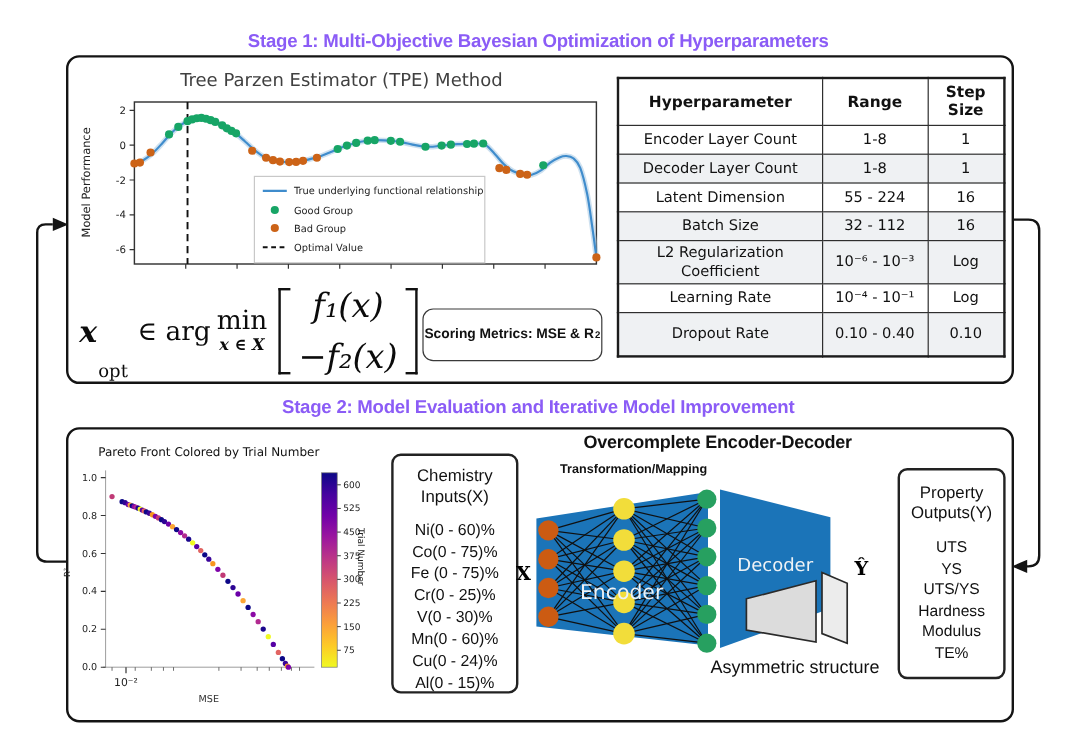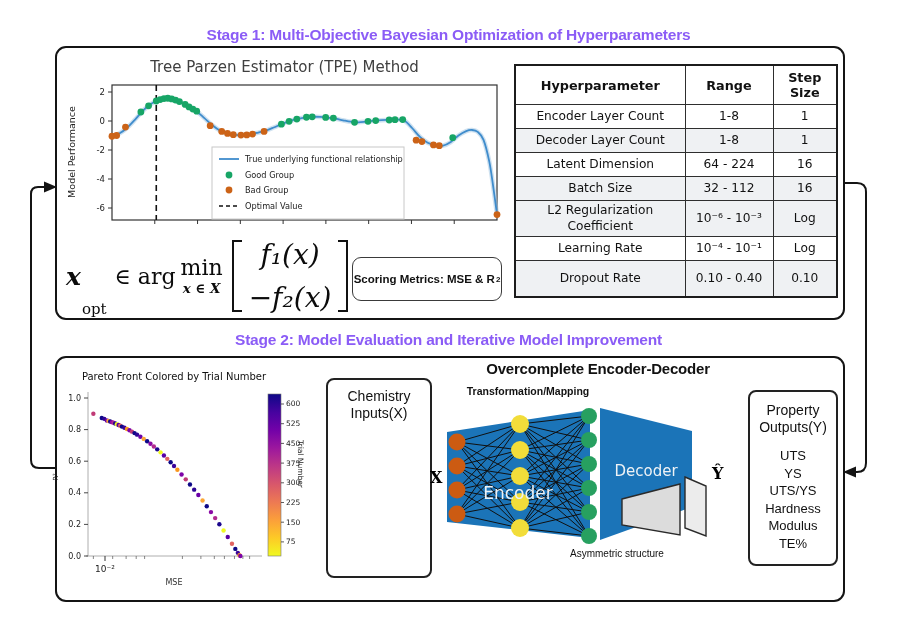--- a/index.html
+++ b/index.html
@@ -44,21 +44,21 @@
   .prop-box{left:748px;top:390px;width:90px;height:176px;padding-top:10px;}
   .box-title{font-size:14px;line-height:1.22;color:#111;}
   .box-items{margin-top:11px;font-size:13.2px;line-height:1.37;color:#111;}
   .prop-box .box-items{font-size:13px;line-height:1.35;}
 
   .ed-title{position:absolute;left:448px;top:360px;width:300px;text-align:center;font-weight:bold;font-size:15px;letter-spacing:-0.2px;}
   .ed-sub{position:absolute;left:448px;top:385px;width:160px;text-align:center;font-weight:bold;font-size:10.5px;}
   #net-svg{position:absolute;left:440px;top:404px;}
   .net-label{fill:#eef2f5;font-size:17px;}
   .net-label2{fill:#eef2f5;font-size:15px;}
-  .asym{position:absolute;left:570px;top:548px;width:185px;text-align:left;font-size:10px;color:#111;}
+  .asym{position:absolute;left:570px;top:548px;width:185px;text-align:center;font-size:15px;color:#111;}
   .io-label{position:absolute;font-family:"DejaVu Serif",serif;font-weight:bold;font-size:16px;color:#000;}
   .x-lab{left:430px;top:468px;} .y-lab{left:712px;top:464px;}
 
   #pareto-svg{position:absolute;left:48px;top:364px;}
   .ptick{font-size:8px;fill:#222;}
   .cbtick{font-size:7.5px;fill:#222;}
   #connector-svg{position:absolute;left:0;top:0;pointer-events:none;}
 </style>
 </head>
 <body>
@@ -202,21 +202,21 @@
           <td>1-8</td>
           <td>1</td>
         </tr>
         <tr class="alt" style="height: 24px;">
           <td>Decoder Layer Count</td>
           <td>1-8</td>
           <td>1</td>
         </tr>
         <tr style="height: 24px;">
           <td>Latent Dimension</td>
-          <td>64 - 224</td>
+          <td>55 - 224</td>
           <td>16</td>
         </tr>
         <tr class="alt" style="height: 24px;">
           <td>Batch Size</td>
           <td>32 - 112</td>
           <td>16</td>
         </tr>
         <tr class="alt" style="height: 36px;">
           <td>L2 Regularization Coefficient</td>
           <td>10⁻⁶ - 10⁻³</td>
@@ -351,20 +351,30 @@
         <line x1="233" y1="177.9" x2="236" y2="177.9" stroke="#333" stroke-width="0.8"></line>
         <text x="238" y="180.3" class="cbtick">75</text>
       </g>
   </svg>
 
   <div class="chem-box">
     <div class="box-title">
       <div>Chemistry</div>
       <div>Inputs(X)</div>
     </div>
+    <div class="box-items" id="chem-items">
+        <div>Ni(0 - 60)%</div>
+        <div>Co(0 - 75)%</div>
+        <div>Fe (0 - 75)%</div>
+        <div>Cr(0 - 25)%</div>
+        <div>V(0 - 30)%</div>
+        <div>Mn(0 - 60)%</div>
+        <div>Cu(0 - 24)%</div>
+        <div>Al(0 - 15)%</div>
+      </div>
   </div>
 
   <div class="io-label x-lab">X</div>
 
   <div class="ed-title">Overcomplete Encoder-Decoder</div>
   <div class="ed-sub">Transformation/Mapping</div>
 
   <svg id="net-svg" width="310" height="170">
     <polygon points="7,28 150,6 150,134 7,118" fill="#1b74b8"></polygon>
     <g id="net-layer">

